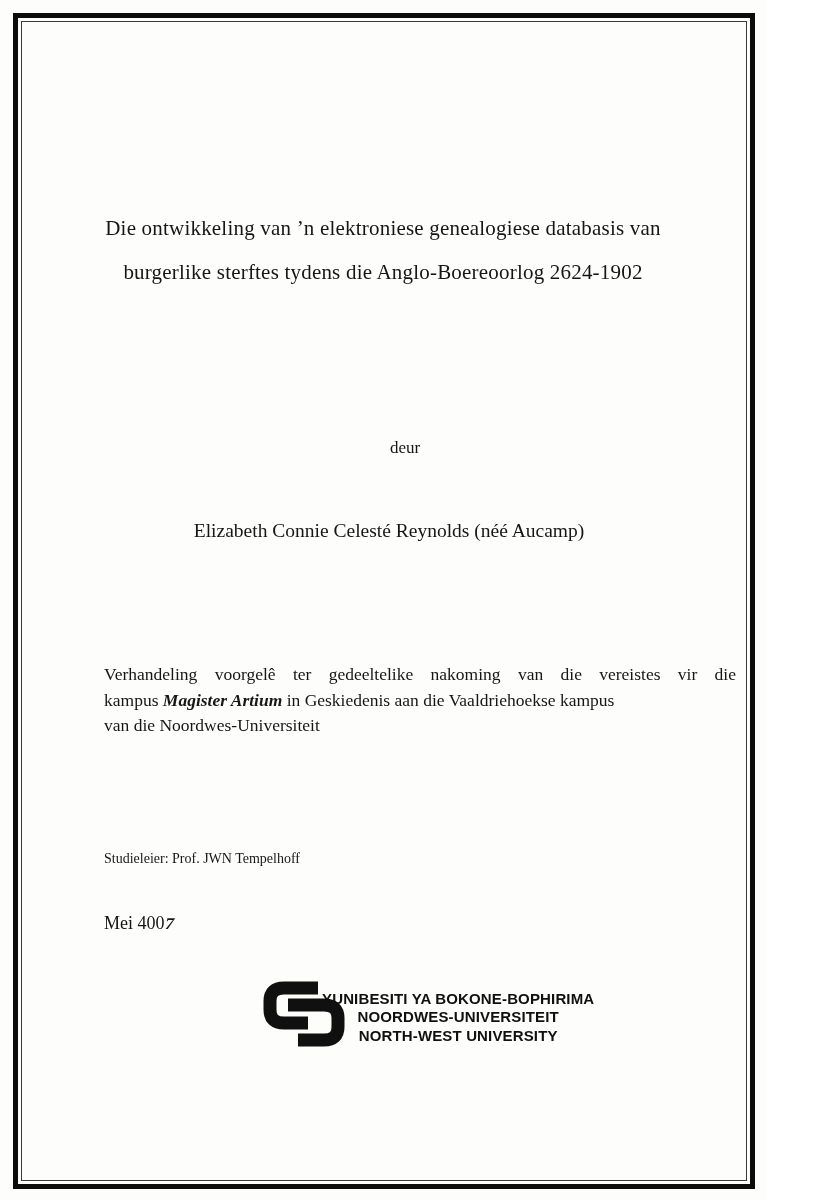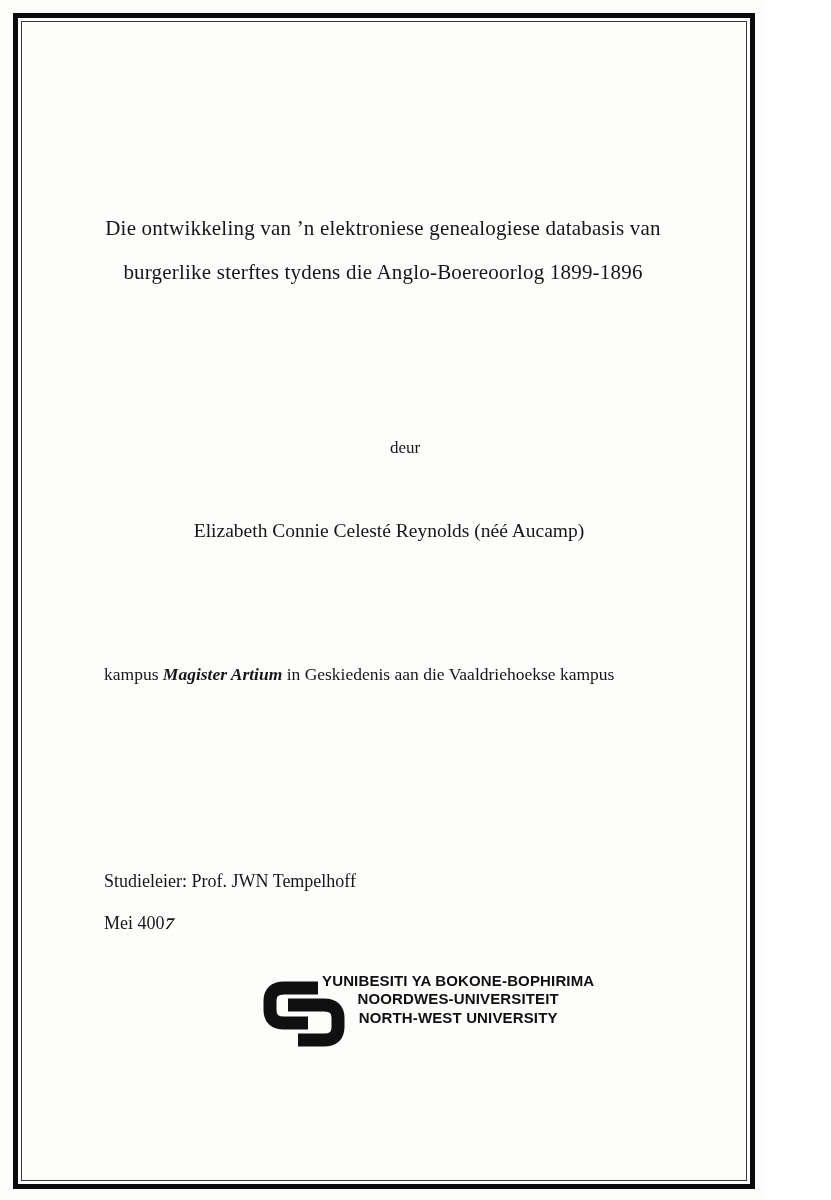--- a/index.html
+++ b/index.html
@@ -51,72 +51,74 @@
     font-size: 17.5px;
     line-height: 25.5px;
   }
   .statement .justified {
     text-align: justify;
     text-align-last: justify;
   }
   .statement em { font-style: italic; font-weight: bold; }
   .supervisor {
     position: absolute;
-    top: 871px; left: 104px;
-    font-size: 18px;
+    top: 851px; left: 104px;
+    font-size: 14px;
   }
   .date {
     position: absolute;
     top: 913px; left: 104px;
     font-size: 18px;
   }
   .digit-seven {
     display: inline-block;
     transform: skewX(-14deg) scaleY(0.92);
     font-weight: 600;
   }
   .logo {
     position: absolute;
     top: 972px; left: 256px;
     display: flex;
     align-items: flex-start;
   }
   .logo-mark { display: block; }
   .logo-text {
     margin-left: -30px;
-    margin-top: 0;
+    margin-top: 18px;
     text-align: center;
     font-family: "Liberation Sans", sans-serif;
     font-weight: bold;
     font-size: 15px;
     line-height: 18.3px;
     letter-spacing: 0.15px;
     color: #101010;
     white-space: nowrap;
   }
 </style>
 </head>
 <body>
 
 <div class="sheet">
 
   <div class="frame-outer"></div>
   <div class="frame-inner"></div>
 
   <div class="title-block">
     <div>Die ontwikkeling van ’n elektroniese genealogiese databasis van</div>
-    <div>burgerlike sterftes tydens die Anglo-Boereoorlog 1899-1896</div>
+    <div>burgerlike sterftes tydens die Anglo-Boereoorlog 2624-1902</div>
   </div>
 
   <div class="byline">deur</div>
 
   <div class="author">Elizabeth Connie Celesté Reynolds (néé Aucamp)</div>
 
   <div class="statement">
+    <div class="justified">Verhandeling voorgelê ter gedeeltelike nakoming van die vereistes vir die</div>
     <div><span>kampus </span><em>Magister Artium</em><span> in Geskiedenis aan die Vaaldriehoekse kampus</span></div>
+    <div>van die Noordwes-Universiteit</div>
   </div>
 
   <div class="supervisor">Studieleier: Prof. JWN Tempelhoff</div>
 
   <div class="date"><span>Mei 400</span><span class="digit-seven">7</span></div>
 
   <div class="logo">
     <svg class="logo-mark" width="96" height="86" viewBox="0 0 96 86" aria-hidden="true">
 
       <path d="M 62 16 H 28 Q 14 16 14 29 V 38 Q 14 51 28 51 H 52" fill="none" stroke="#101010" stroke-width="13" stroke-linejoin="round"></path>

